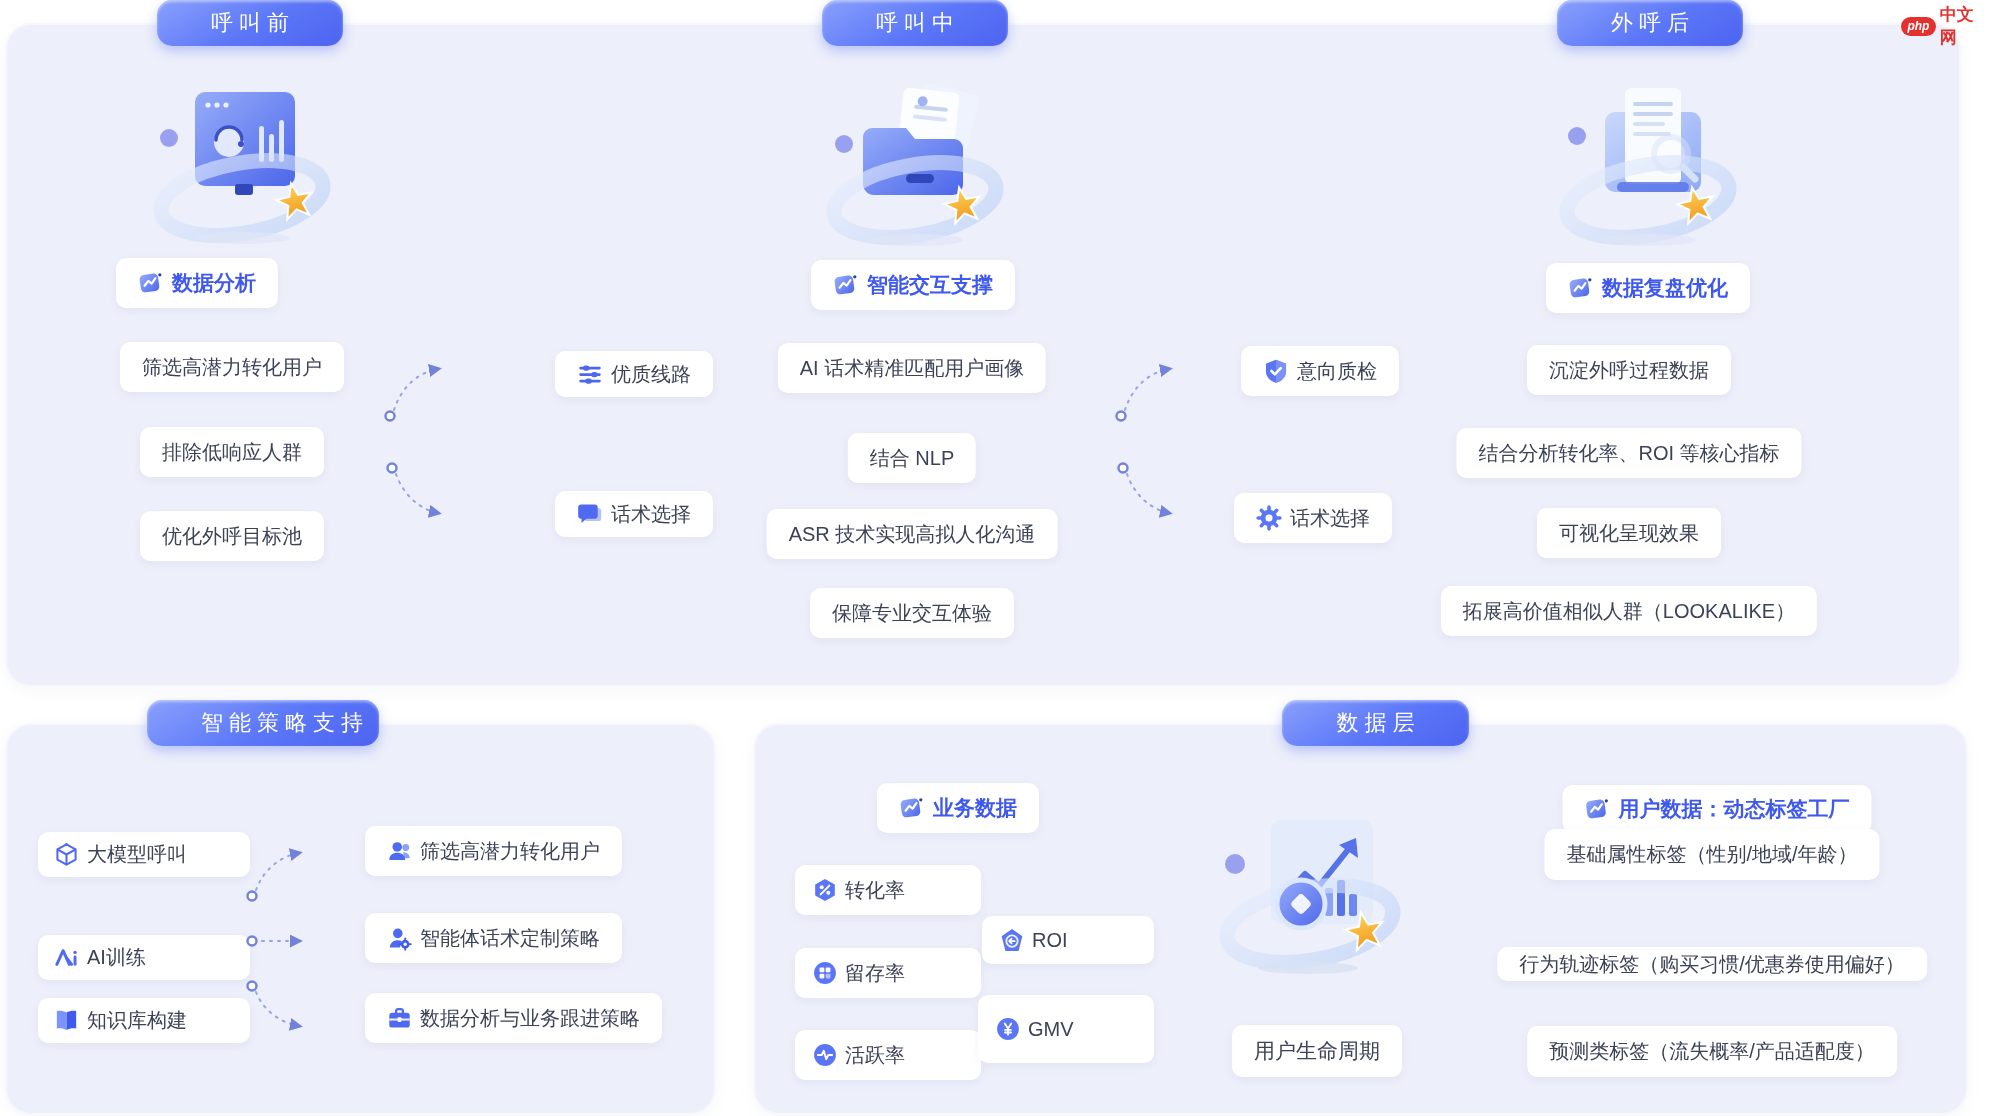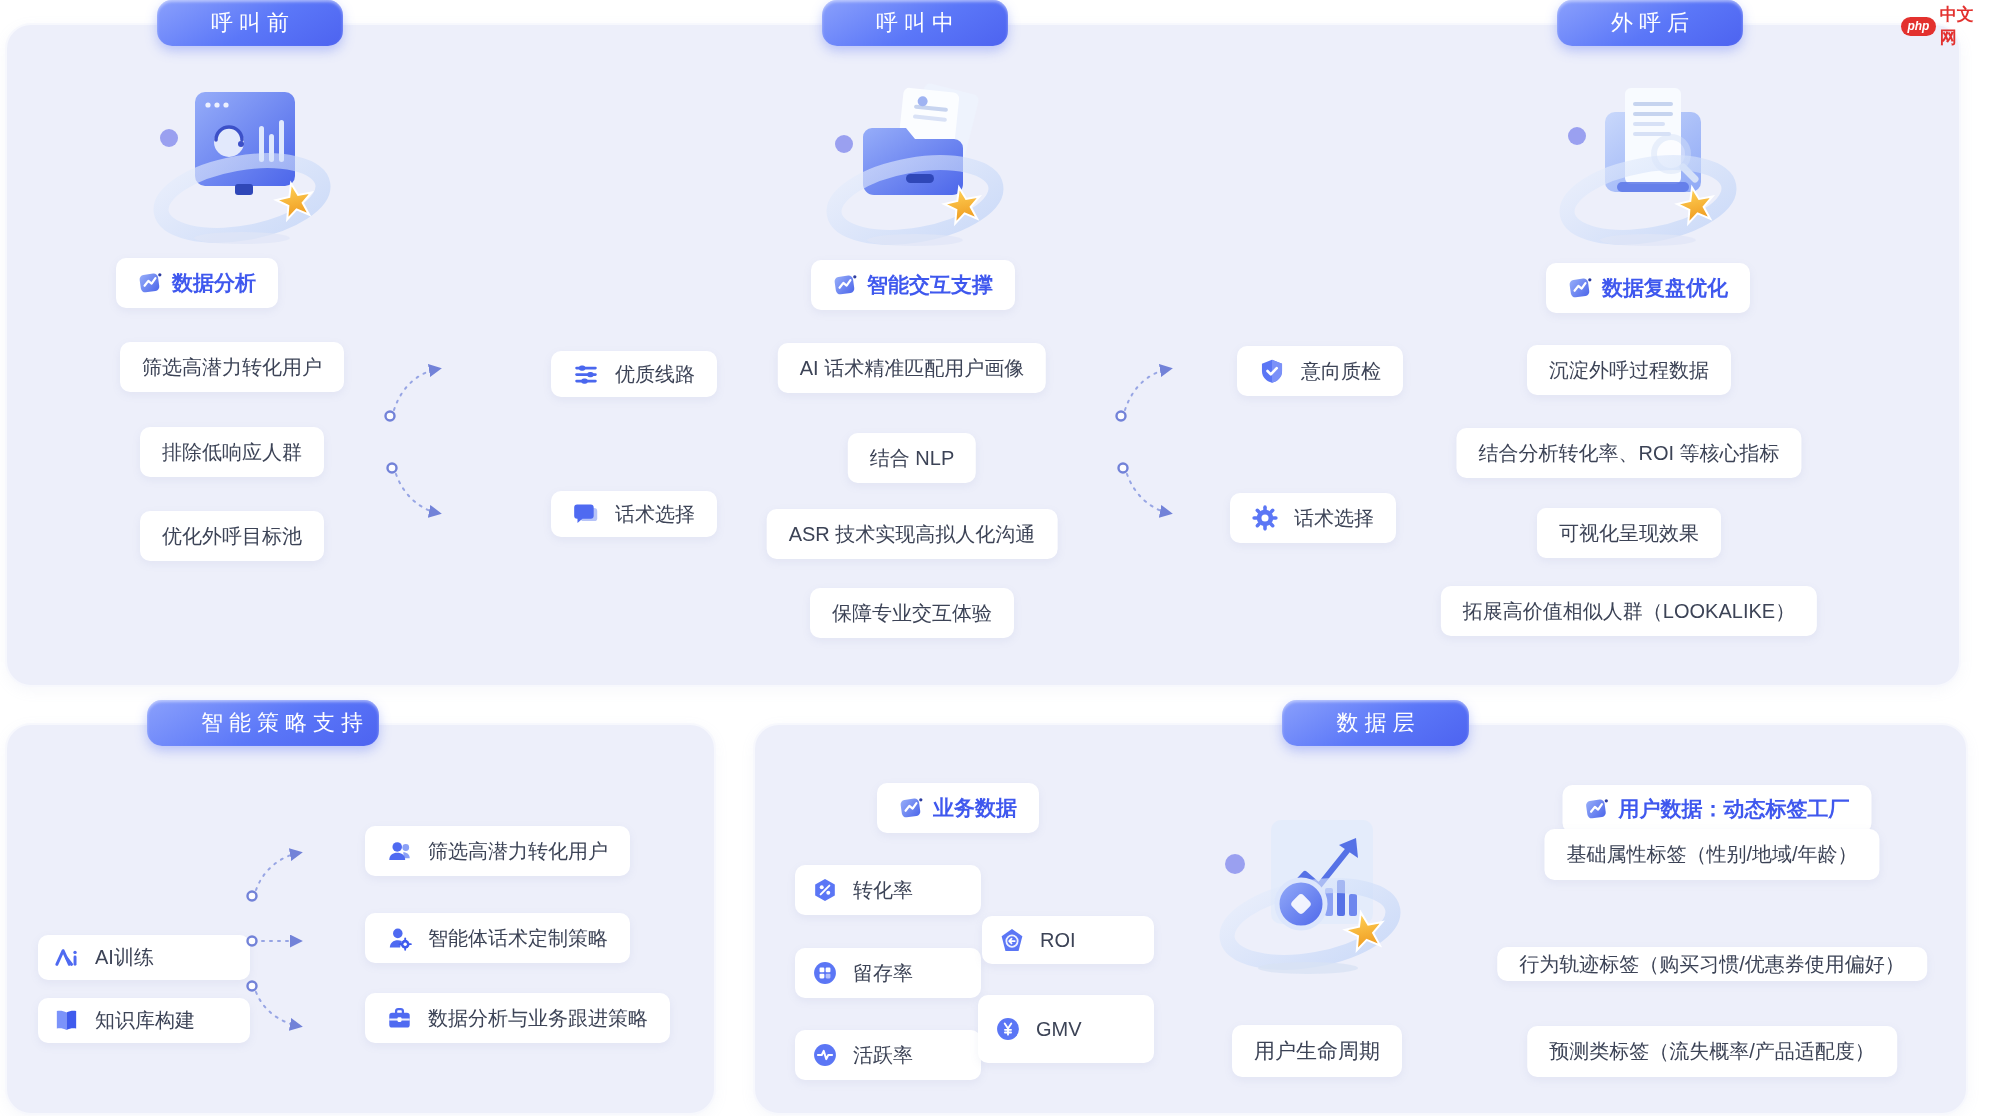--- a/index.html
+++ b/index.html
@@ -9,21 +9,21 @@
          box-shadow:0 4px 14px rgba(150,160,210,0.08);}
   .badge{position:absolute;height:46px;border-radius:15px;display:flex;align-items:center;justify-content:center;
          background:linear-gradient(150deg,#8aa0fc 0%,#5b77f8 55%,#4d63f0 100%);
          color:#ffffff;font-size:22px;letter-spacing:6px;padding-left:6px;
          box-shadow:inset 0 2px 3px rgba(255,255,255,0.45), 0 5px 12px rgba(85,112,246,0.35);}
   .pill{position:absolute;background:#ffffff;border-radius:10px;height:50px;
         display:flex;align-items:center;justify-content:center;padding:0 22px;white-space:nowrap;
         color:#3c4356;font-size:20px;box-shadow:0 3px 8px rgba(130,140,190,0.10);}
   .pillc{transform:translateX(-50%);}
   .lab{color:#3f58ee;font-size:21px;gap:10px;font-weight:bold;}
-  .feat{gap:16px;}
+  .feat{gap:8px;}
   .left-align{justify-content:flex-start;}
   .ic{flex:0 0 auto;display:block;}
   .illu{position:absolute;}
   #logo{position:absolute;left:1901px;top:3px;display:flex;align-items:center;gap:4px;}
   #logo .oval{width:36px;height:19px;background:#e3312e;border-radius:10px;display:flex;align-items:center;justify-content:center;
               color:#fff;font-size:12px;font-weight:bold;font-style:italic;}
   #logo .brand-text{color:#e3312e;font-size:17px;font-weight:bold;}
   #arrow-overlay{position:absolute;left:0;top:0;pointer-events:none;}
 </style>
 </head>
@@ -228,20 +228,28 @@
         <circle cx="11" cy="11" r="3" fill="#fff"></circle>
       </svg>
     <span>话术选择</span>
   </div>
 
   <div class="pill pillc" style="left:1629px;top:345px;">沉淀外呼过程数据</div>
   <div class="pill pillc" style="left:1629px;top:428px;">结合分析转化率、ROI 等核心指标</div>
   <div class="pill pillc" style="left:1629px;top:508px;border-radius:9px;">可视化呈现效果</div>
   <div class="pill pillc" style="left:1629px;top:586px;">拓展高价值相似人群（LOOKALIKE）</div>
 
+  <div class="pill feat left-align" style="left:38px;top:832px;width:180px;height:45px;padding:0 16px;">
+    <svg class="ic" width="25" height="25" viewBox="0 0 22 22">
+        <path d="M11 2 L19 6.5 V15.5 L11 20 L3 15.5 V6.5 Z" fill="none" stroke="#4f6af1" stroke-width="1.8" stroke-linejoin="round"></path>
+        <path d="M3 6.5 L11 11 L19 6.5 M11 11 V20" fill="none" stroke="#4f6af1" stroke-width="1.8" stroke-linejoin="round"></path>
+        <circle cx="11" cy="2.3" r="1.4" fill="#4f6af1"></circle>
+      </svg>
+    <span>大模型呼叫</span>
+  </div>
   <div class="pill feat left-align" style="left:38px;top:915px;width:180px;height:45px;padding:0 16px;margin-top:20px;">
     <svg class="ic" width="25" height="25" viewBox="0 0 22 22">
         <g fill="none" stroke="#4f6af1" stroke-width="2.6" stroke-linecap="round" stroke-linejoin="round">
           <path d="M2.5 17 L8 5 L13.5 17"></path>
           <path d="M11.2 11.5 L15.5 17"></path>
         </g>
         <line x1="18.5" y1="10.5" x2="18.5" y2="17" stroke="#4f6af1" stroke-width="2.6" stroke-linecap="round"></line>
         <circle cx="18.5" cy="6.5" r="1.5" fill="#4f6af1"></circle>
       </svg>
     <span>AI训练</span>

